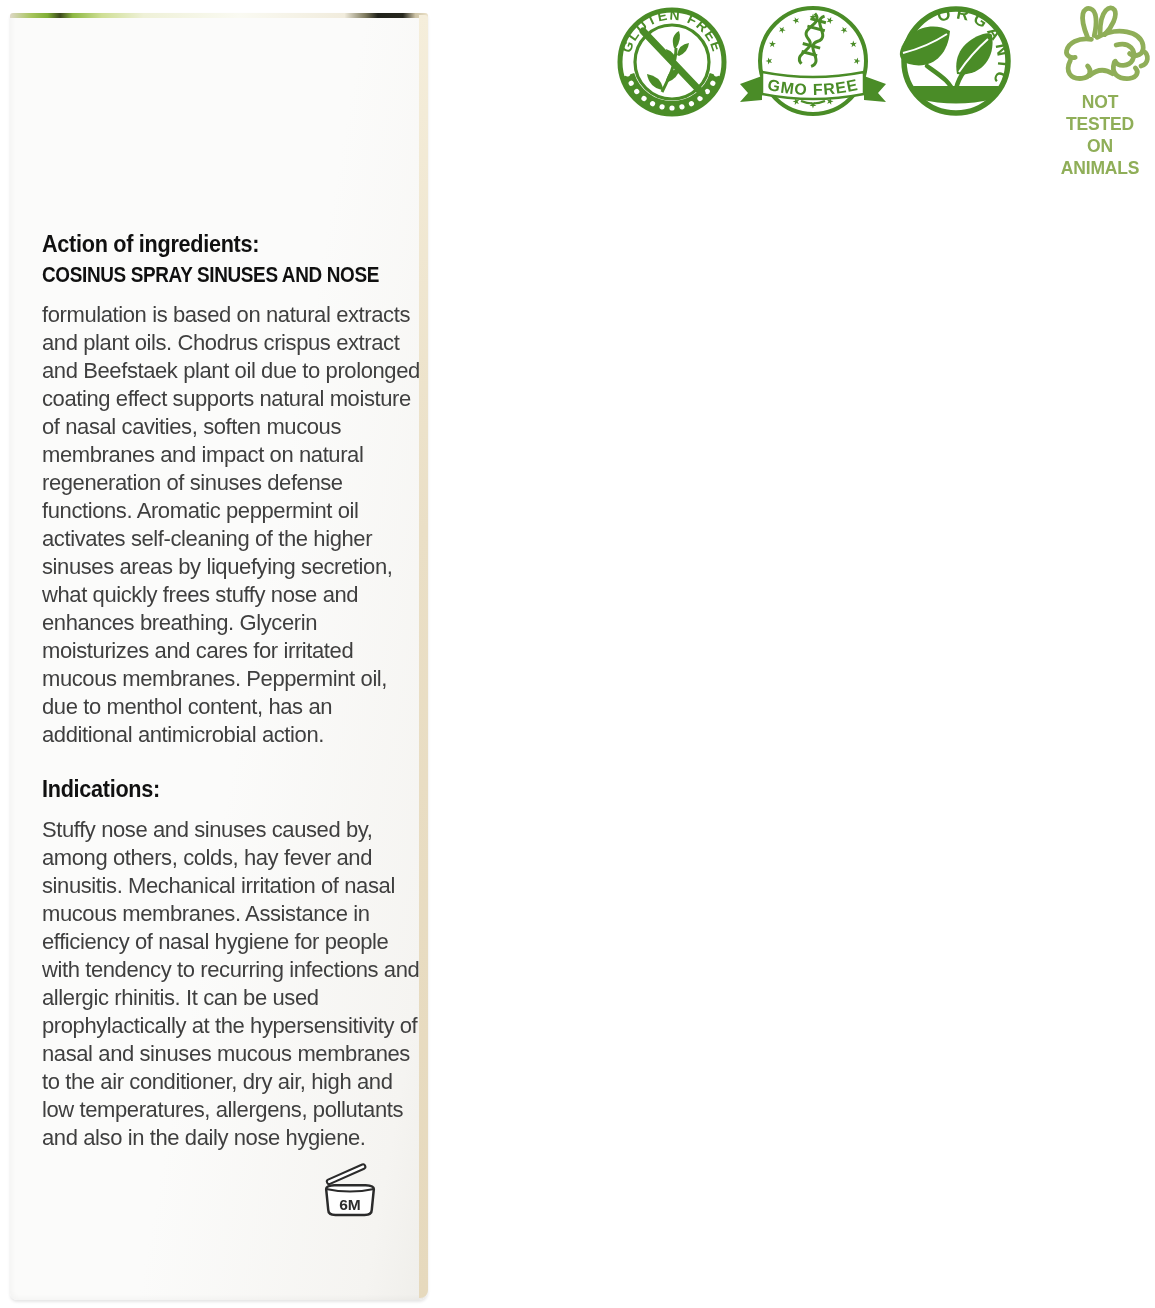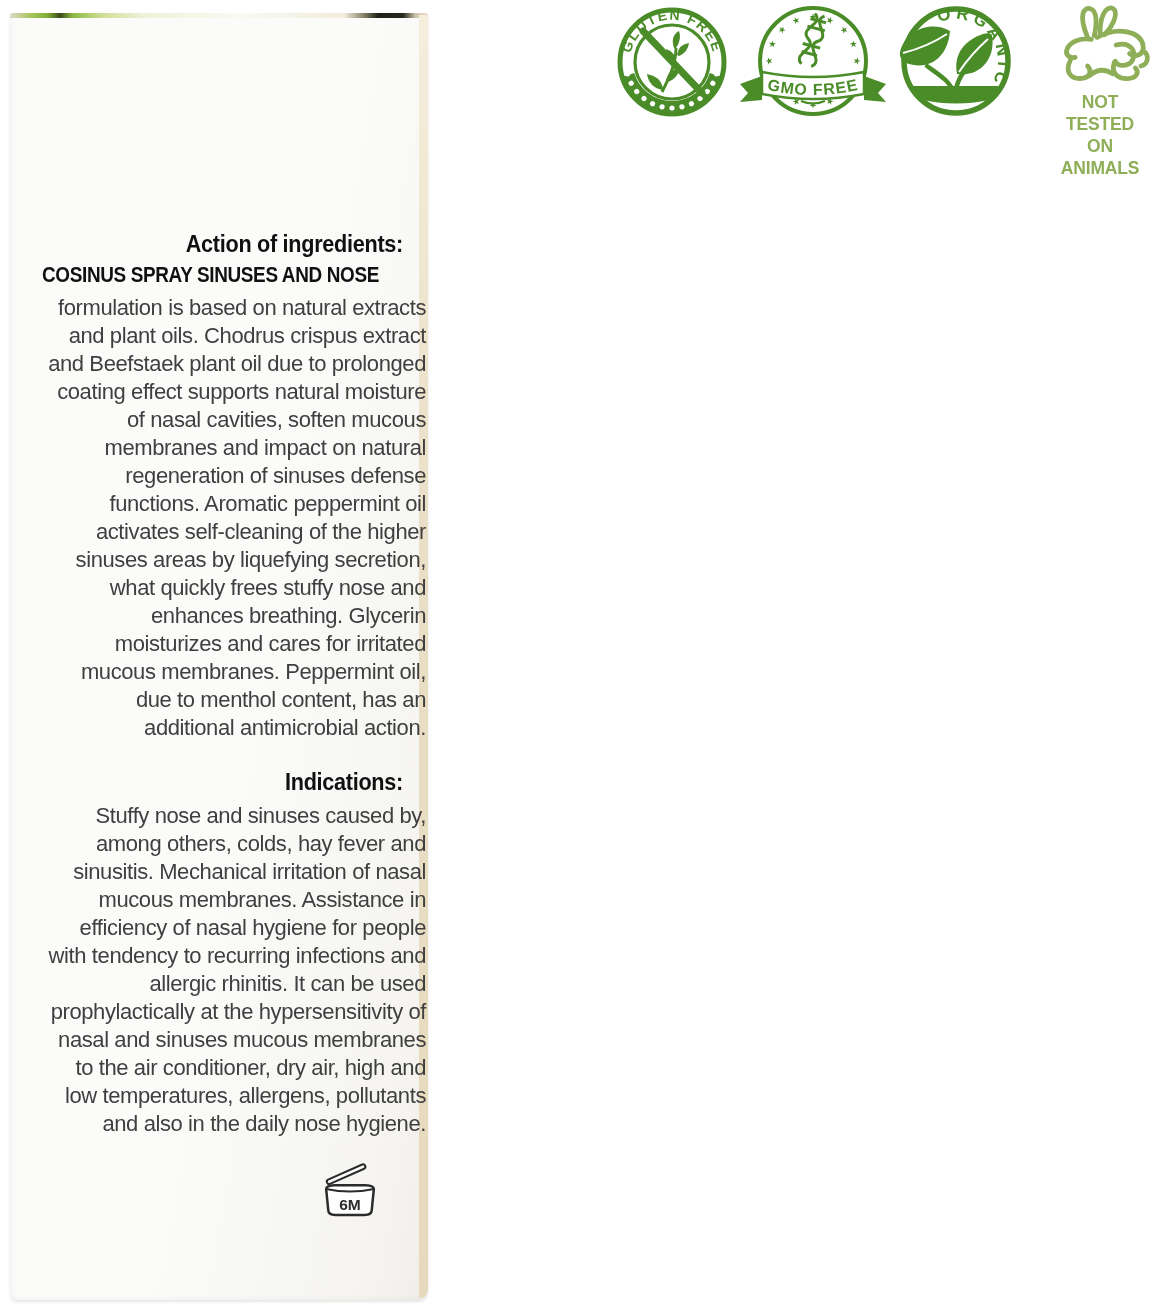--- a/index.html
+++ b/index.html
@@ -3,37 +3,37 @@
 <meta charset="utf-8">
 <style>
   html,body{margin:0;padding:0;background:#fff;}
   .stage{position:relative;width:1155px;height:1308px;background:#ffffff;overflow:hidden;
          font-family:"Liberation Sans","DejaVu Sans",sans-serif;}
 
   
   .box{position:absolute;left:10px;top:13px;width:418px;height:1287px;
        background:linear-gradient(100deg,#fbfbfa 55%,#f5f4f1 90%,#efeeea 100%);
        border-radius:3px 3px 9px 7px;
-       box-shadow:0 2px 3px rgba(0,0,0,.10), inset 2px -2px 5px rgba(0,0,0,.03);text-align:right;}
+       box-shadow:0 2px 3px rgba(0,0,0,.10), inset 2px -2px 5px rgba(0,0,0,.03);}
   .box-top-edge{position:absolute;top:0;left:0;right:0;height:5px;border-radius:3px 3px 0 0;
        background:linear-gradient(90deg,#ded8c6 0%,#a8c55e 5%,#7fae35 9%,#3d4a1c 12%,#8db843 15%,
                   #cfdf95 22%,#eff1d8 32%,#fafaf2 55%,#f1ecdd 80%,#7e7a5e 85%,#20221a 88%,
                   #26271d 94%,#cdc3a6 97%,#ece2ca 100%);}
   .box-right-edge{position:absolute;top:2px;bottom:2px;right:0;width:9px;border-radius:0 3px 8px 0;
        background:linear-gradient(180deg,#f5eedb,#eadfc6 40%,#e6d9bd);}
 
   
   .panel-text{position:absolute;left:32px;top:215px;width:384px;color:#3f3f3f;
               font-size:22px;line-height:28px;letter-spacing:-0.4px;}
   .ph{margin:0;font-size:23px;line-height:32px;font-weight:700;color:#101010;
       letter-spacing:-0.3px;transform:scaleX(0.94);transform-origin:0 50%;}
   .ph.product{font-size:22px;line-height:30px;white-space:nowrap;letter-spacing:-0.4px;
       transform:scaleX(0.86);}
   .ph.indic{margin-top:24px;}
-  .panel-text p{margin:4px 0 0 0;}
+  .panel-text p{margin:11px 0 0 0;}
 
   
   .pao{position:absolute;left:312px;top:1149px;width:56px;height:56px;}
 
   
   .badge{position:absolute;}
   .b-gluten{left:616px;top:6px;}
   .b-gmo{left:738px;top:0px;}
   .b-organic{left:897px;top:2px;}
   .b-rabbit{left:1042px;top:3px;width:116px;text-align:center;}

